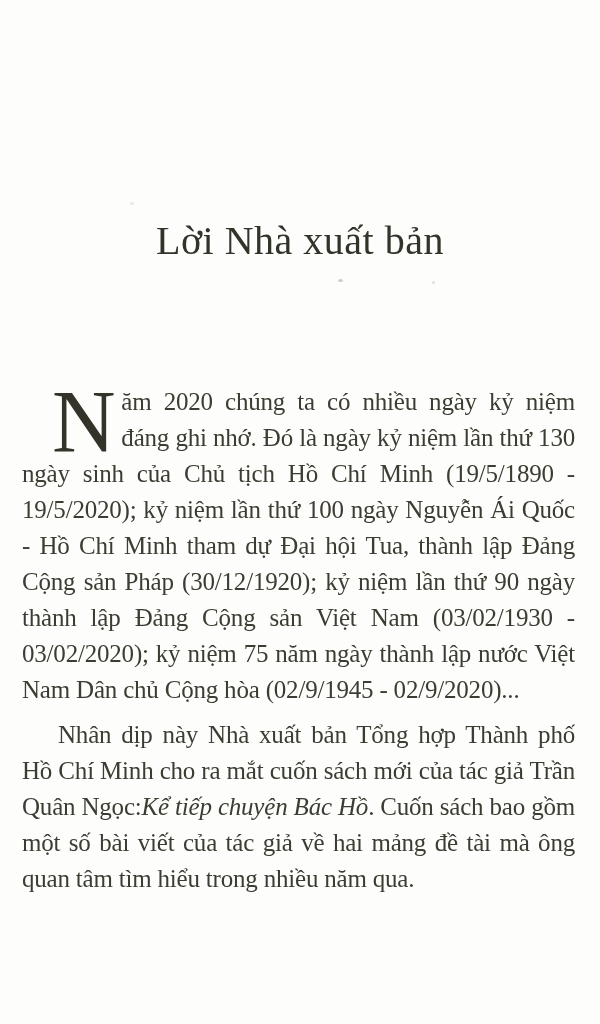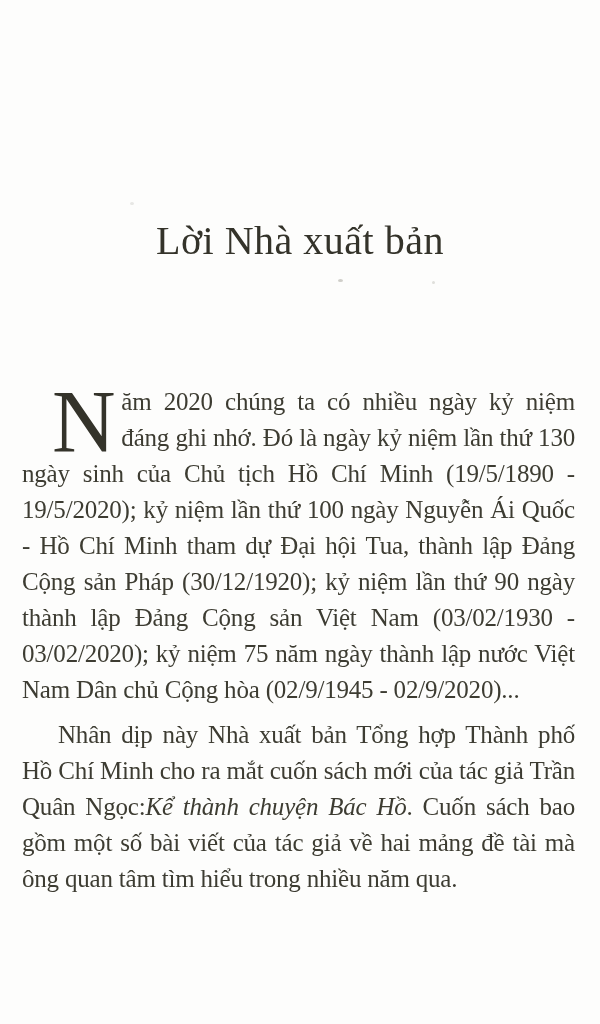--- a/index.html
+++ b/index.html
@@ -79,16 +79,16 @@
 
   <h1 class="chapter-title">Lời Nhà xuất bản</h1>
 
   <div class="scan-speck speck-1"></div>
   <div class="scan-speck speck-2"></div>
 
   <div class="body-text">
 
     <p class="para para-first"><span class="dropcap">N</span><span>ăm 2020 chúng ta có nhiều ngày kỷ niệm đáng ghi nhớ. Đó là ngày kỷ niệm lần thứ 130 ngày sinh của Chủ tịch Hồ Chí Minh (19/5/1890 - 19/5/2020); kỷ niệm lần thứ 100 ngày Nguyễn Ái Quốc - Hồ Chí Minh tham dự Đại hội Tua, thành lập Đảng Cộng sản Pháp (30/12/1920); kỷ niệm lần thứ 90 ngày thành lập Đảng Cộng sản Việt Nam (03/02/1930 - 03/02/2020); kỷ niệm 75 năm ngày thành lập nước Việt Nam Dân chủ Cộng hòa (02/9/1945 - 02/9/2020)...</span></p>
 
-    <p class="para para-indent"><span>Nhân dịp này Nhà xuất bản Tổng hợp Thành phố Hồ Chí Minh cho ra mắt cuốn sách mới của tác giả Trần Quân Ngọc:</span><em class="book-title">Kể thành chuyện Bác Hồ</em><span>. Cuốn sách bao gồm một số bài viết của tác giả về hai mảng đề tài mà ông quan tâm tìm hiểu trong nhiều năm qua.</span></p>
+    <p class="para para-indent"><span>Nhân dịp này Nhà xuất bản Tổng hợp Thành phố Hồ Chí Minh cho ra mắt cuốn sách mới của tác giả Trần Quân Ngọc:</span><em class="book-title">Kể tiếp chuyện Bác Hồ</em><span>. Cuốn sách bao gồm một số bài viết của tác giả về hai mảng đề tài mà ông quan tâm tìm hiểu trong nhiều năm qua.</span></p>
 
   </div>
 </div>
 
 </body></html>

